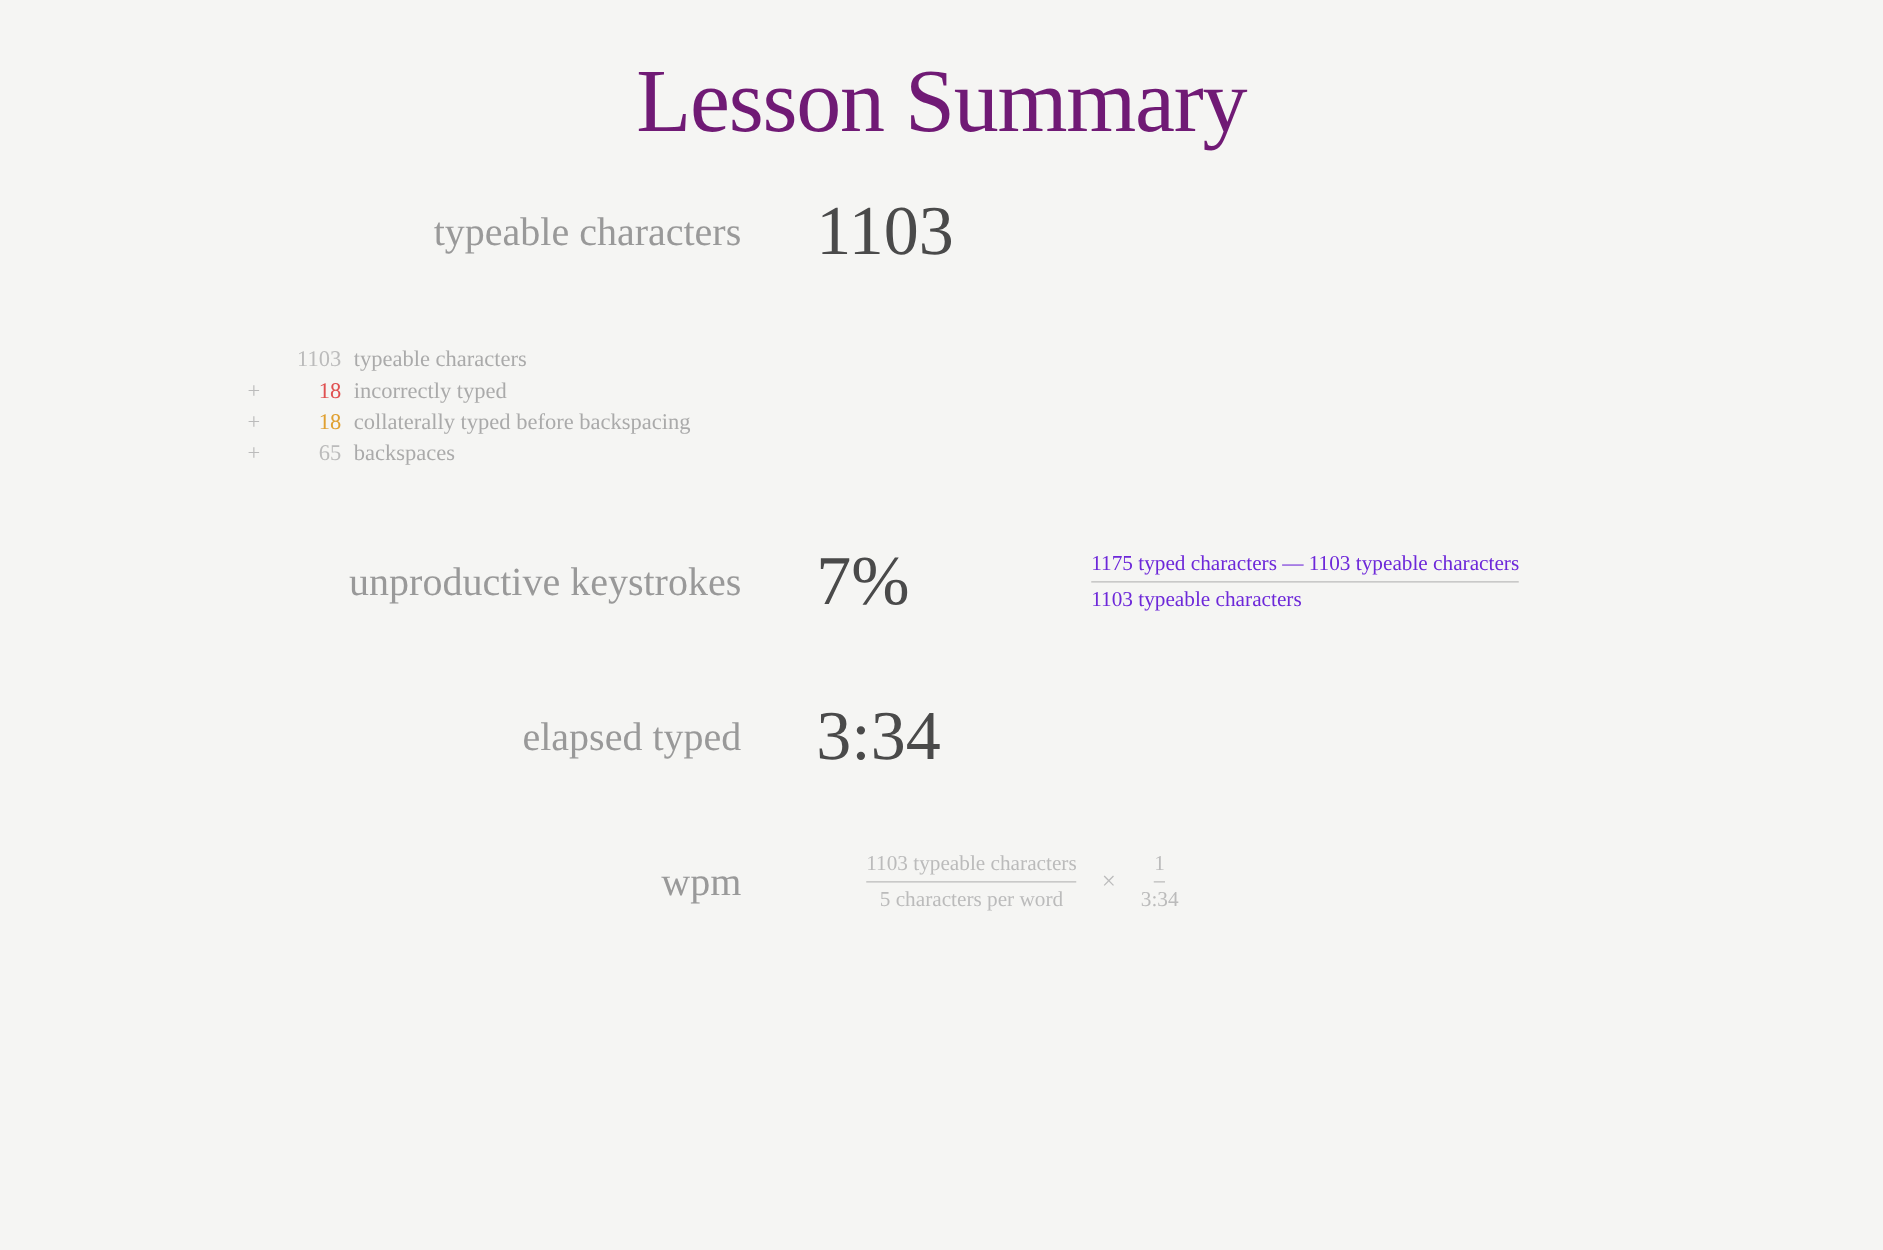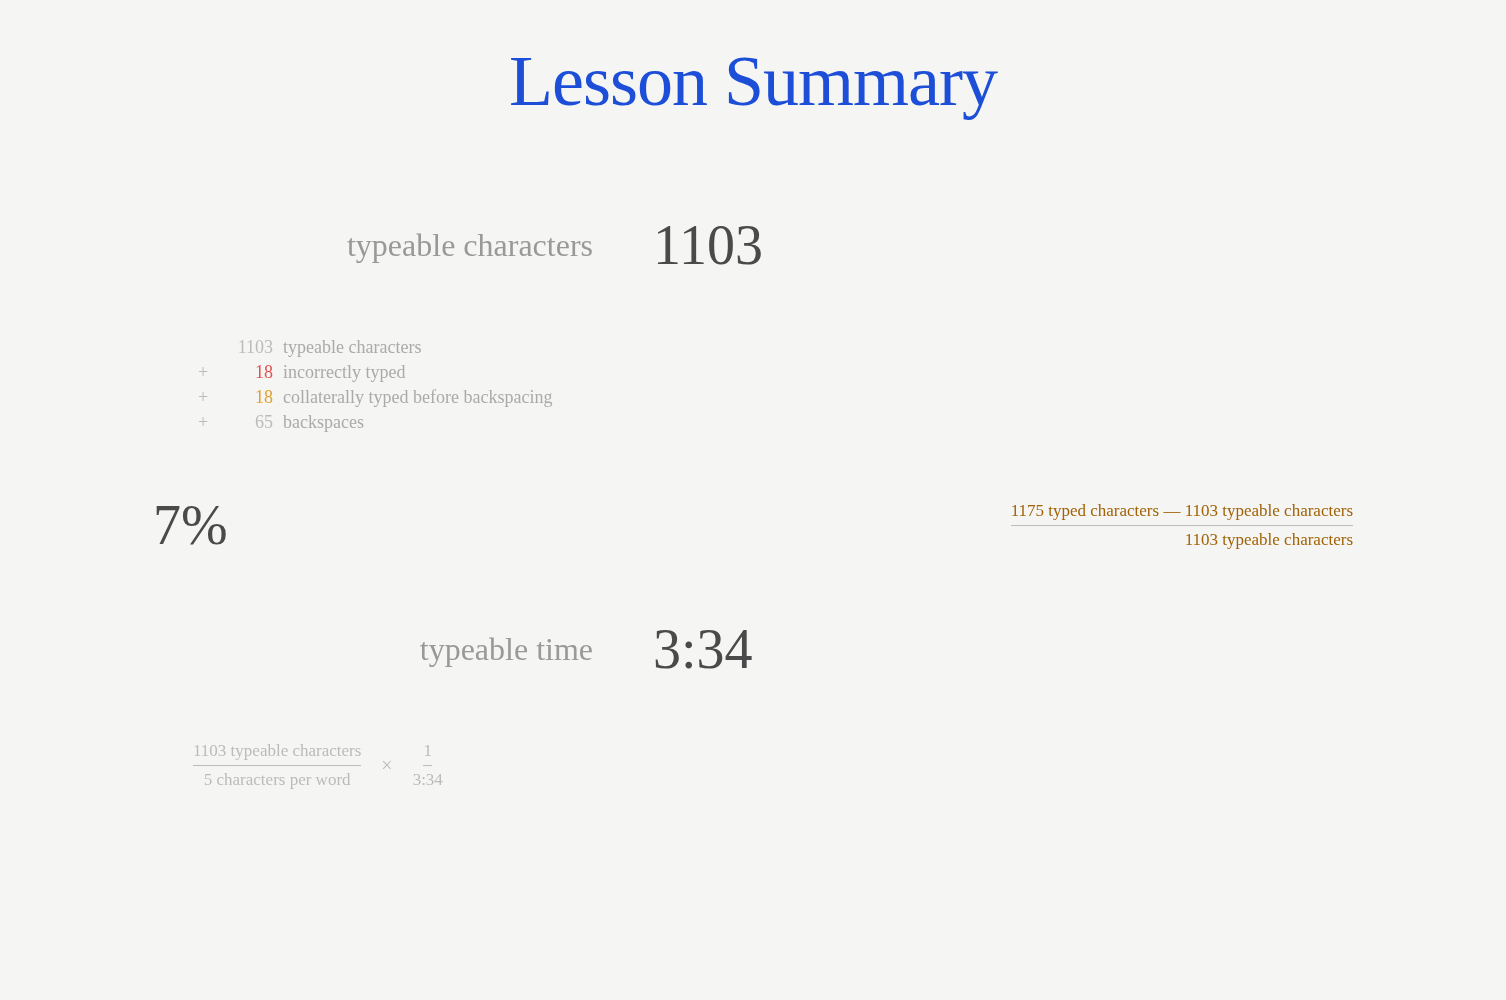--- a/index.html
+++ b/index.html
@@ -15,22 +15,21 @@
       min-height: 1000px;
       display: flex;
       flex-direction: column;
       align-items: center;
       padding: 40px 0;
     }
 
     h1 {
       font-size: 72px;
       font-weight: 400;
-      color: #1d4ed8;
-      margin-bottom: 60px;
+      color: #701a75;
       letter-spacing: -1px;
     }
 
     .summary-table {
       width: 1200px;
       display: flex;
       flex-direction: column;
       gap: 0;
     }
 
@@ -101,23 +100,23 @@
     }
 
     .breakdown-row .desc {
       color: #aaa;
     }
 
     
     .formula {
       display: flex;
       flex-direction: column;
-      align-items: flex-end;
+      align-items: flex-start;
       font-size: 17px;
-      color: #a16207;
+      color: #6d28d9;
     }
 
     .formula .numerator {
       padding-bottom: 4px;
       border-bottom: 1px solid #bbb;
       text-align: center;
     }
 
     .formula .denominator {
       padding-top: 4px;
@@ -189,36 +188,38 @@
         <div class="breakdown-row">
           <span class="op">+</span>
           <span class="num">65</span>
           <span class="desc">backspaces</span>
         </div>
       </div>
     </div>
   </div>
 
   <div class="row">
+    <div class="label">unproductive keystrokes</div>
     <div class="value">7%</div>
     <div class="detail">
       <div class="formula">
         <div class="numerator">1175 typed characters — 1103 typeable characters</div>
         <div class="denominator">1103 typeable characters</div>
       </div>
     </div>
   </div>
 
   <div class="row">
-    <div class="label">typeable time</div>
+    <div class="label">elapsed typed</div>
     <div class="value">3:34</div>
     <div class="detail"></div>
   </div>
 
   <div class="row">
+    <div class="label">wpm</div>
     <div class="detail">
       <div class="wpm-formula">
         <div class="fraction">
           <div class="num-line">1103 typeable characters</div>
           <div class="den-line">5 characters per word</div>
         </div>
         <span class="times">×</span>
         <div class="fraction">
           <div class="num-line">1</div>
           <div class="den-line">3:34</div>

